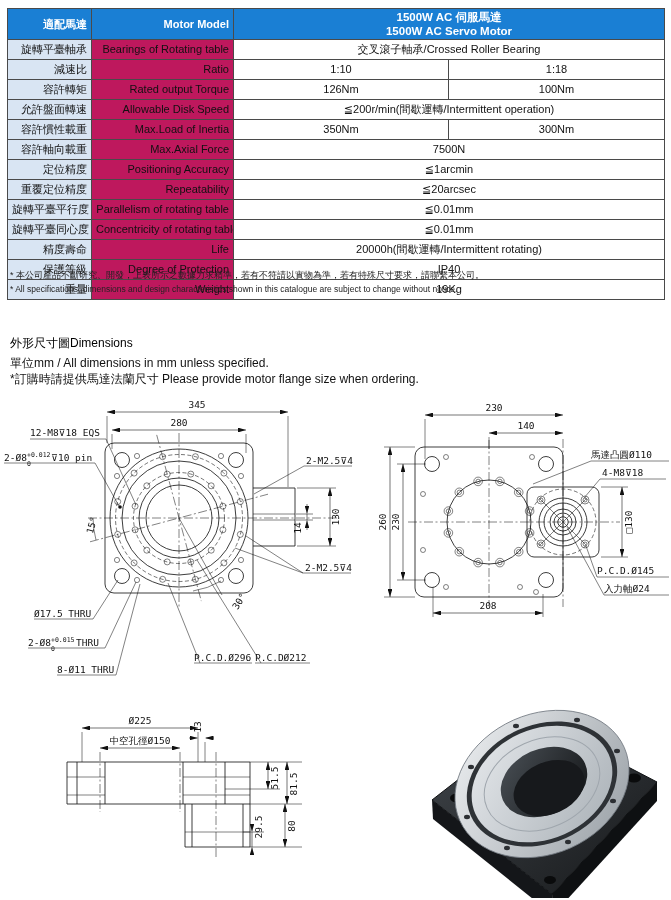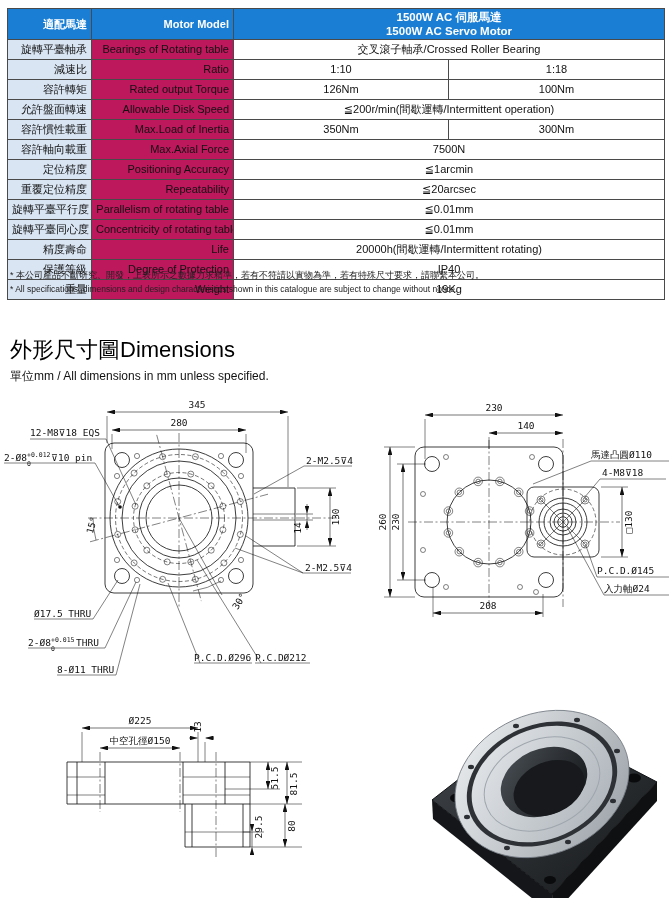--- a/index.html
+++ b/index.html
@@ -14,21 +14,21 @@
   .spec .c2{background:#be185d;}
   .spec .val{text-align:center;}
   .spec tr.head td{background:#1a7fd4;color:#ffffff;height:30px;font-weight:bold;}
   .spec tr.head .val{font-size:11.5px;line-height:1.25;}
 
   .notes{position:absolute;left:10px;top:269px;color:#222;line-height:1.55;}
   .notes .cn{font-size:9px;}
   .notes .en{font-size:8.5px;}
 
   .dim-head{position:absolute;left:10px;top:335px;}
-  .dim-title{font-size:22px;color:#000;}
+  .dim-title{font-size:12px;color:#000;}
   .dim-sub{font-size:12px;line-height:1.35;margin-top:3px;}
 
   svg{position:absolute;}
   svg text{font-family:"DejaVu Sans Mono","DejaVu Sans",monospace;font-size:9.5px;fill:#111;}
   svg text.mid{text-anchor:middle;}
   svg text.small{font-size:6.5px;}
   .s{stroke:#1a1a1a;stroke-width:.85;fill:none;}
   .thin{stroke:#1a1a1a;stroke-width:.55;fill:none;}
   .dim{stroke:#1a1a1a;stroke-width:.6;fill:none;}
   .dash{stroke:#1a1a1a;stroke-width:.6;fill:none;stroke-dasharray:4 2.4;}
@@ -128,20 +128,21 @@
 
   <div class="notes">
     <div class="cn">* 本公司產品不斷研究、開發，上表所示之數據力求精準，若有不符請以實物為準，若有特殊尺寸要求，請聯繫本公司。</div>
     <div class="en">* All specifications, dimensions and design characteristics shown in this catalogue are subject to change without notice.</div>
   </div>
 
   <div class="dim-head">
     <div class="dim-title">外形尺寸圖Dimensions</div>
     <div class="dim-sub">
       <div>單位mm / All dimensions in mm unless specified.</div>
+      <div>*訂購時請提供馬達法蘭尺寸 Please provide motor flange size when ordering.</div>
     </div>
   </div>
 
   <svg style="left:0;top:395px" width="355" height="300" viewBox="0 0 355 300">
     <defs>
       <marker id="arr" viewBox="0 0 8 4.8" markerWidth="8" markerHeight="4.8" refX="8" refY="2.4" orient="auto-start-reverse" markerUnits="userSpaceOnUse">
         <path d="M0,0 L8,2.4 L0,4.8 Z" fill="#111"></path>
       </marker>
     </defs>
     <g>

